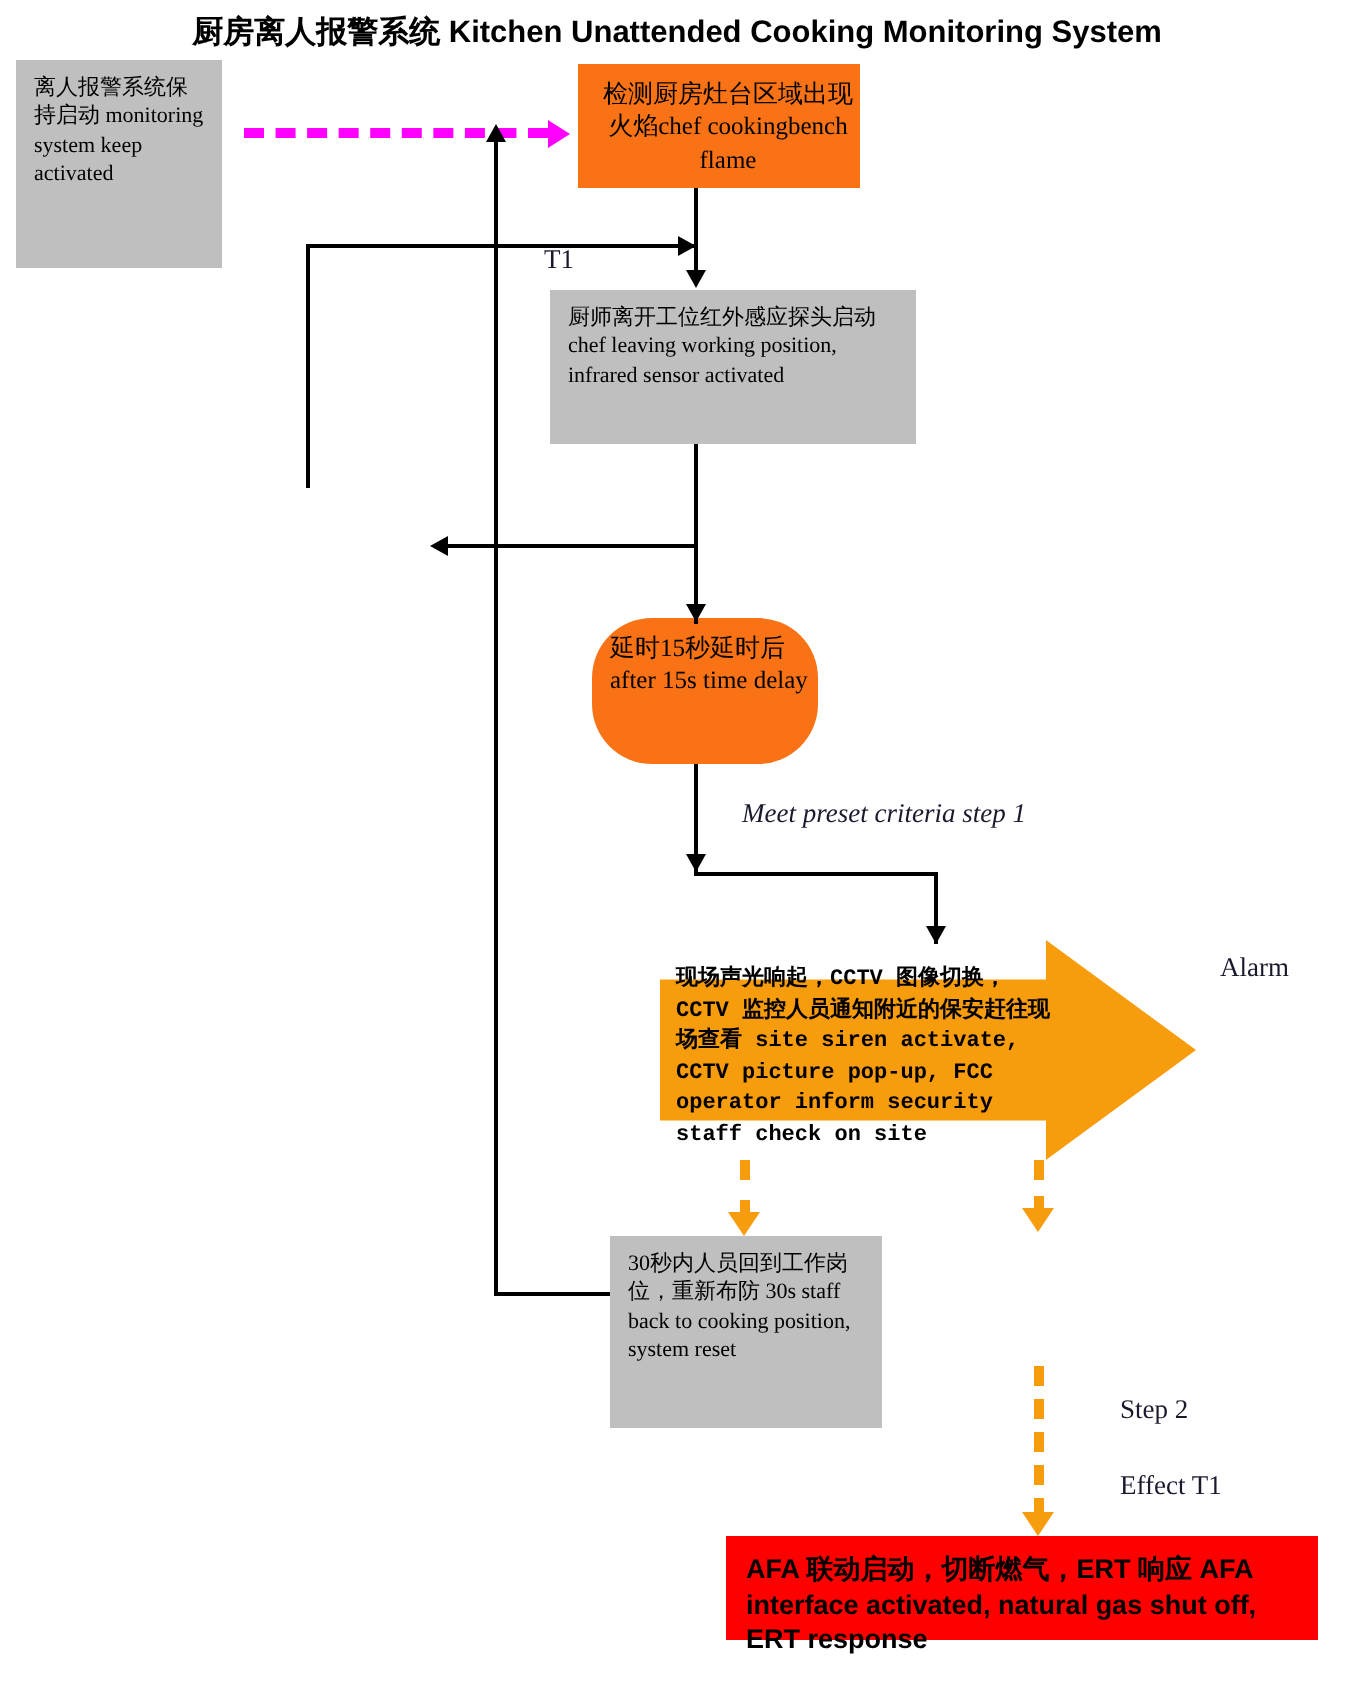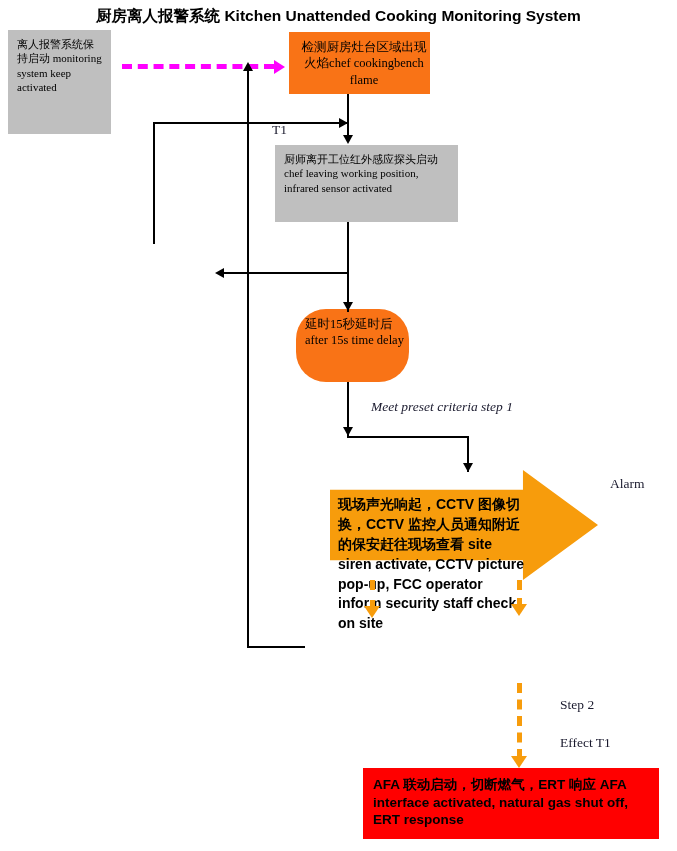--- a/index.html
+++ b/index.html
@@ -61,36 +61,36 @@
   }
   .arrow-banner .shape {
     position: absolute;
     inset: 0;
     background: #f79c0c;
     clip-path: polygon(0 18%, 72% 18%, 72% 0, 100% 50%, 72% 100%, 72% 82%, 0 82%);
   }
   .arrow-banner .txt {
     position: absolute;
     left: 8px;
-    top: 25px;
+    top: 13px;
     width: 190px;
-    font-family: Liberation Sans, sans-serif;
+    font-family: Liberation Mono, monospace;
     font-weight: bold;
-    font-size: 14px;
+    font-size: 11px;
     line-height: 1.42;
     color: #000000;
     white-space: pre-wrap;
   }
 
   .red-box {
     position: absolute;
     left: 363px;
     top: 768px;
     width: 296px;
-    height: 71px;
+    height: 52px;
     background: #ff0000;
     box-sizing: border-box;
     padding: 8px 10px 0 10px;
     font-family: "Liberation Sans", "DejaVu Sans", sans-serif;
     font-weight: bold;
     font-size: 13.5px;
     line-height: 1.30;
     color: #000000;
     white-space: pre-wrap;
   }
@@ -151,20 +151,21 @@
   <div class="node gray" style="left:275px; top:145px; width:183px; height:77px;">厨师离开工位红外感应探头启动 chef leaving working position, infrared sensor activated</div>
 
 
   <div class="node orange" style="left:296px; top:309px; width:113px; height:73px;border-radius:30px;">延时15秒延时后 after 15s time delay</div>
 
   <div class="arrow-banner">
     <div class="shape"></div>
     <div class="txt">现场声光响起，CCTV 图像切换，CCTV 监控人员通知附近的保安赶往现场查看 site siren activate, CCTV picture pop-up, FCC operator inform security staff check on site</div>
   </div>
 
+  <div class="node gray" style="left:305px; top:618px; width:136px; height:96px;">30秒内人员回到工作岗位，重新布防 30s staff back to cooking position, system reset</div>
 
 
   <div class="red-box">AFA 联动启动，切断燃气，ERT 响应 AFA interface activated, natural gas shut off, ERT response</div>
 
   <div class="label" style="left:272px; top:122px;">T1</div>
   <div class="label" style="left:371px; top:399px;font-style:italic;">Meet preset criteria step 1</div>
   <div class="label" style="left:610px; top:476px;">Alarm</div>
   <div class="label" style="left:560px; top:697px;">Step 2</div>
   <div class="label" style="left:560px; top:735px;">Effect T1</div>
 

